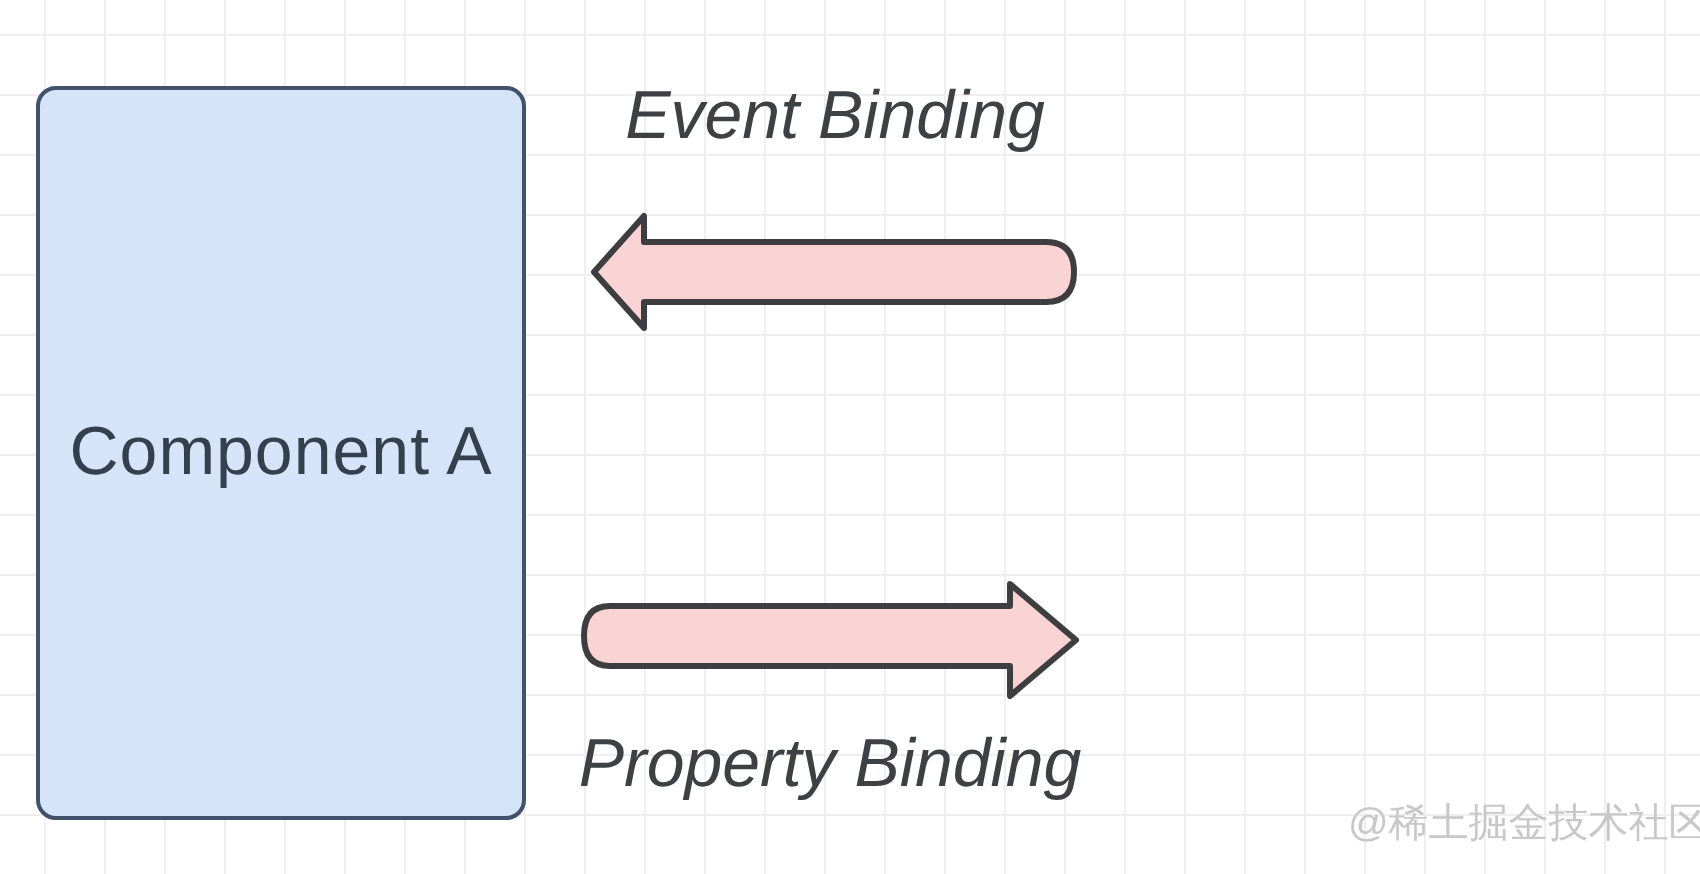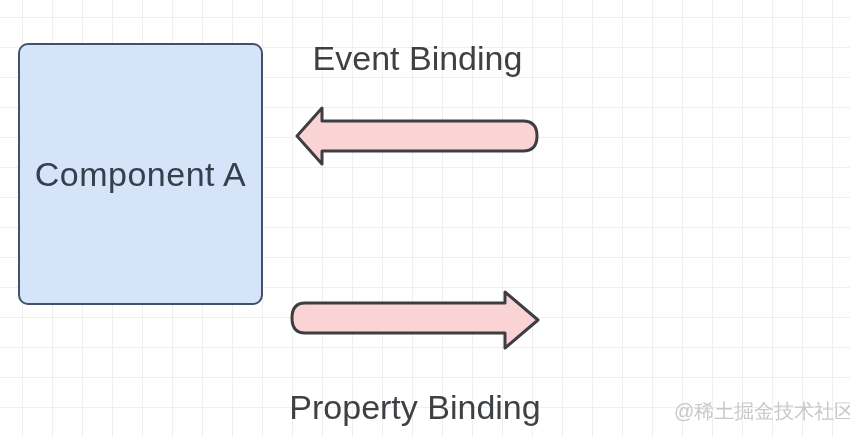--- a/index.html
+++ b/index.html
@@ -28,21 +28,21 @@
     background-image:
       linear-gradient(to right, var(--grid-line) 1px, transparent 1px),
       linear-gradient(to bottom, var(--grid-line) 1px, transparent 1px);
     background-size: 30px 30px;
     background-position: 22px 17px;
   }
   .node-box {
     position: absolute;
     top: 43px;
     width: 245px;
-    height: 262px;
+    height: 367px;
     background: var(--box-fill);
     border: 2px solid var(--box-border);
     border-radius: 10px;
     display: flex;
     align-items: center;
     justify-content: center;
   }
   .node-box.left  { left: 18px; }
   .node-box.right { left: 598px; width: 244px; }
   .node-label {
@@ -52,22 +52,22 @@
     white-space: nowrap;
   }
   .flow-label {
     position: absolute;
     font-size: 34px;
     line-height: 36px;
     color: var(--label-text);
     text-align: center;
     white-space: nowrap;
   }
-  .flow-label.event    { left: 280px; top: 40px;  width: 275px; }
-  .flow-label.property { left: 270px; top: 389px; width: 290px; }
+  .flow-label.event    { left: 280px; top: 40px;  width: 275px; font-style: italic; }
+  .flow-label.property { left: 270px; top: 364px; width: 290px; font-style: italic; }
   .arrow-svg {
     position: absolute;
     overflow: visible;
   }
   .arrow-svg.top    { left: 290px; top: 103px; width: 255px; height: 66px; }
   .arrow-svg.bottom { left: 285px; top: 287px; width: 260px; height: 66px; }
   .watermark {
     position: absolute;
     left: 674px;
     top: 398px;

